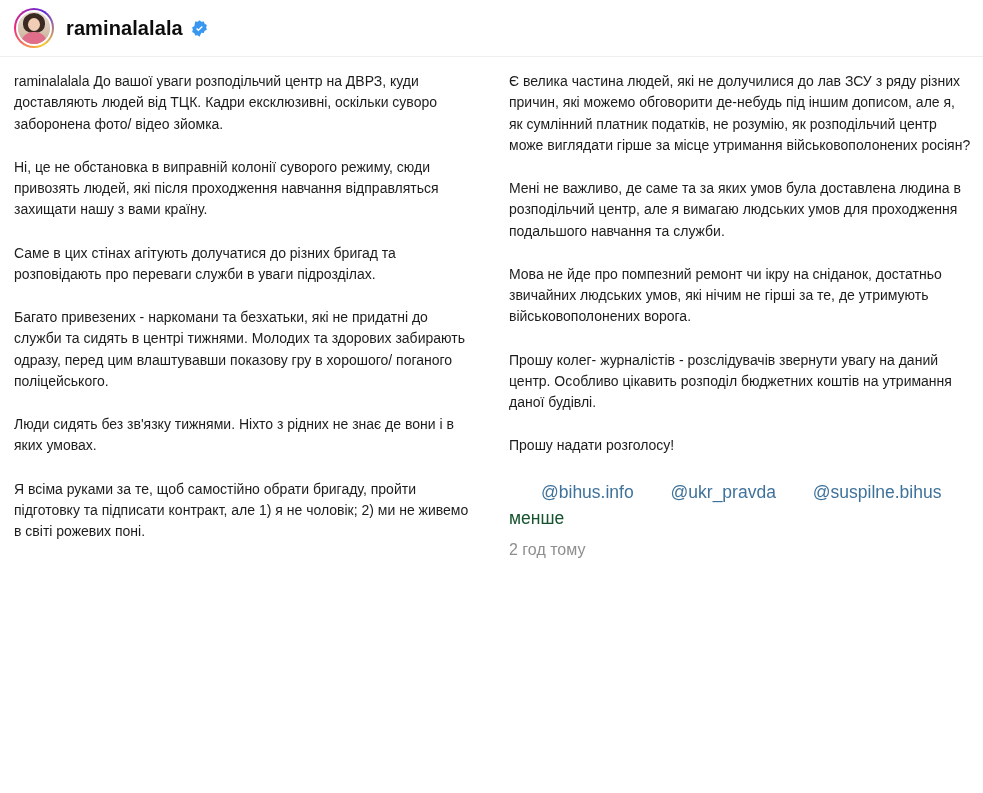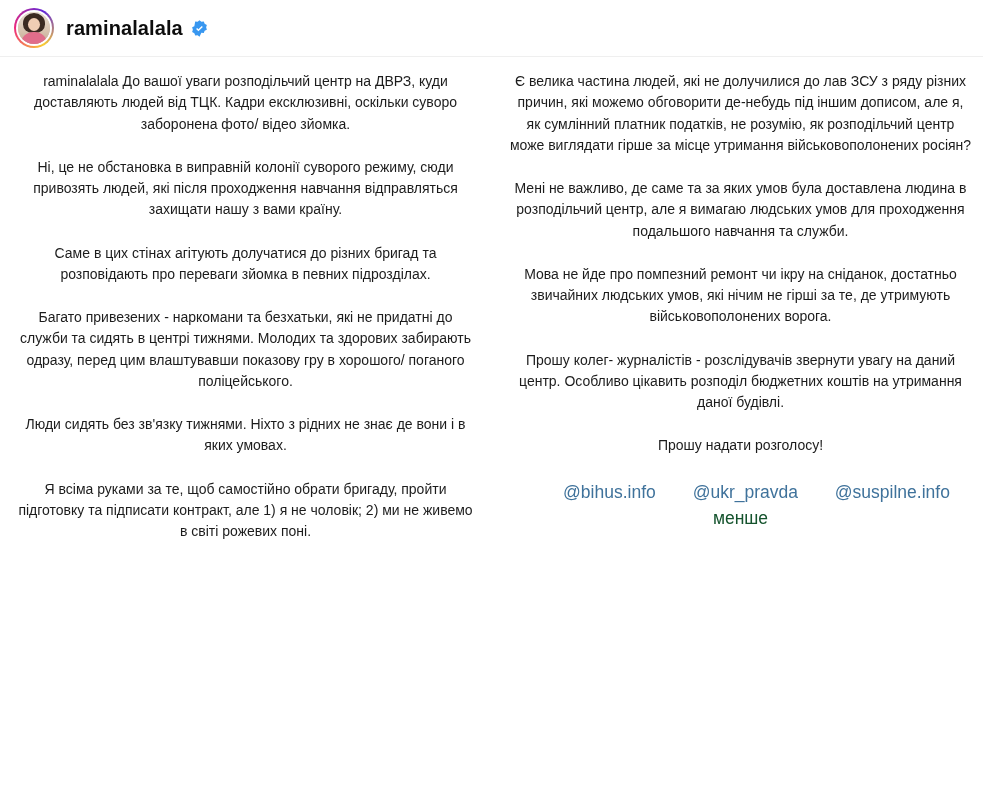--- a/index.html
+++ b/index.html
@@ -9,21 +9,20 @@
     background: #ffffff;
     font-family: "Liberation Sans", sans-serif;
     color: #262626;
     overflow: hidden;
   }
   #app {
     width: 983px;
     height: 618px;
     position: relative;
     background: #ffffff;
-    text-align: center;
   }
   
   .header {
     display: flex;
     align-items: center;
     height: 57px;
     padding: 0 14px;
     border-bottom: 1px solid #efefef;
   }
   .avatar-wrap {
@@ -148,29 +147,30 @@
         <path fill="#ffffff" d="M10.6 15.6l-2.9-2.9 1.3-1.3 1.6 1.6 4.3-4.3 1.3 1.3z"></path>
       </svg>
     </span>
   </div>
 
   <div class="columns">
 
     <div class="col">
       <p class="para"><span class="uname-inline">raminalalala</span> <span>До вашої уваги розподільчий центр на ДВРЗ, куди доставляють людей від ТЦК. Кадри ексклюзивні, оскільки суворо заборонена фото/ відео зйомка.</span></p>
       <p class="para">Ні, це не обстановка в виправній колонії суворого режиму, сюди привозять людей, які після проходження навчання відправляться захищати нашу з вами країну.</p>
-      <p class="para">Саме в цих стінах агітують долучатися до різних бригад та розповідають про переваги зйомка в певних підрозділах.</p>
+      <p class="para">Саме в цих стінах агітують долучатися до різних бригад та розповідають про переваги служби в уваги підрозділах.</p>
       <p class="para">Багато привезених - наркомани та безхатьки, які не придатні до служби та сидять в центрі тижнями. Молодих та здорових забирають одразу, перед цим влаштувавши показову гру в хорошого/ поганого поліцейського.</p>
       <p class="para">Люди сидять без зв'язку тижнями. Ніхто з рідних не знає де вони і в яких умовах.</p>
       <p class="para">Я всіма руками за те, щоб самостійно обрати бригаду, пройти підготовку та підписати контракт, але 1) я не чоловік; 2) ми не живемо в світі рожевих поні.</p>
     </div>
 
     <div class="col">
       <p class="para">Є велика частина людей, які не долучилися до лав ЗСУ з ряду різних причин, які можемо обговорити де-небудь під іншим дописом, але я, як сумлінний платник податків, не розумію, як розподільчий центр може виглядати гірше за місце утримання військовополонених росіян?</p>
       <p class="para">Мені не важливо, де саме та за яких умов була доставлена людина в розподільчий центр, але я вимагаю людських умов для  проходження подальшого навчання та служби.</p>
       <p class="para">Мова не йде про помпезний ремонт чи ікру на сніданок, достатньо звичайних людських умов, які нічим не гірші за те, де утримують військовополонених ворога.</p>
       <p class="para">Прошу колег- журналістів - розслідувачів звернути увагу на даний центр. Особливо цікавить розподіл бюджетних коштів на утримання даної будівлі.</p>
       <p class="para">Прошу надати розголосу!</p>
-      <p class="mentions"><a class="mention" href="#">@bihus.info</a> <a class="mention" href="#">@ukr_pravda</a> <a class="mention" href="#">@suspilne.info</a> <span class="more">менше</span></p>
+      <p class="mentions"><a class="mention" href="#">@bihus.info</a> <a class="mention" href="#">@ukr_pravda</a> <a class="mention" href="#">@suspilne.bihus</a> <span class="more">менше</span></p>
+      <div class="timestamp">2 год тому</div>
     </div>
 
   </div>
 </div>
 
 </body></html>

